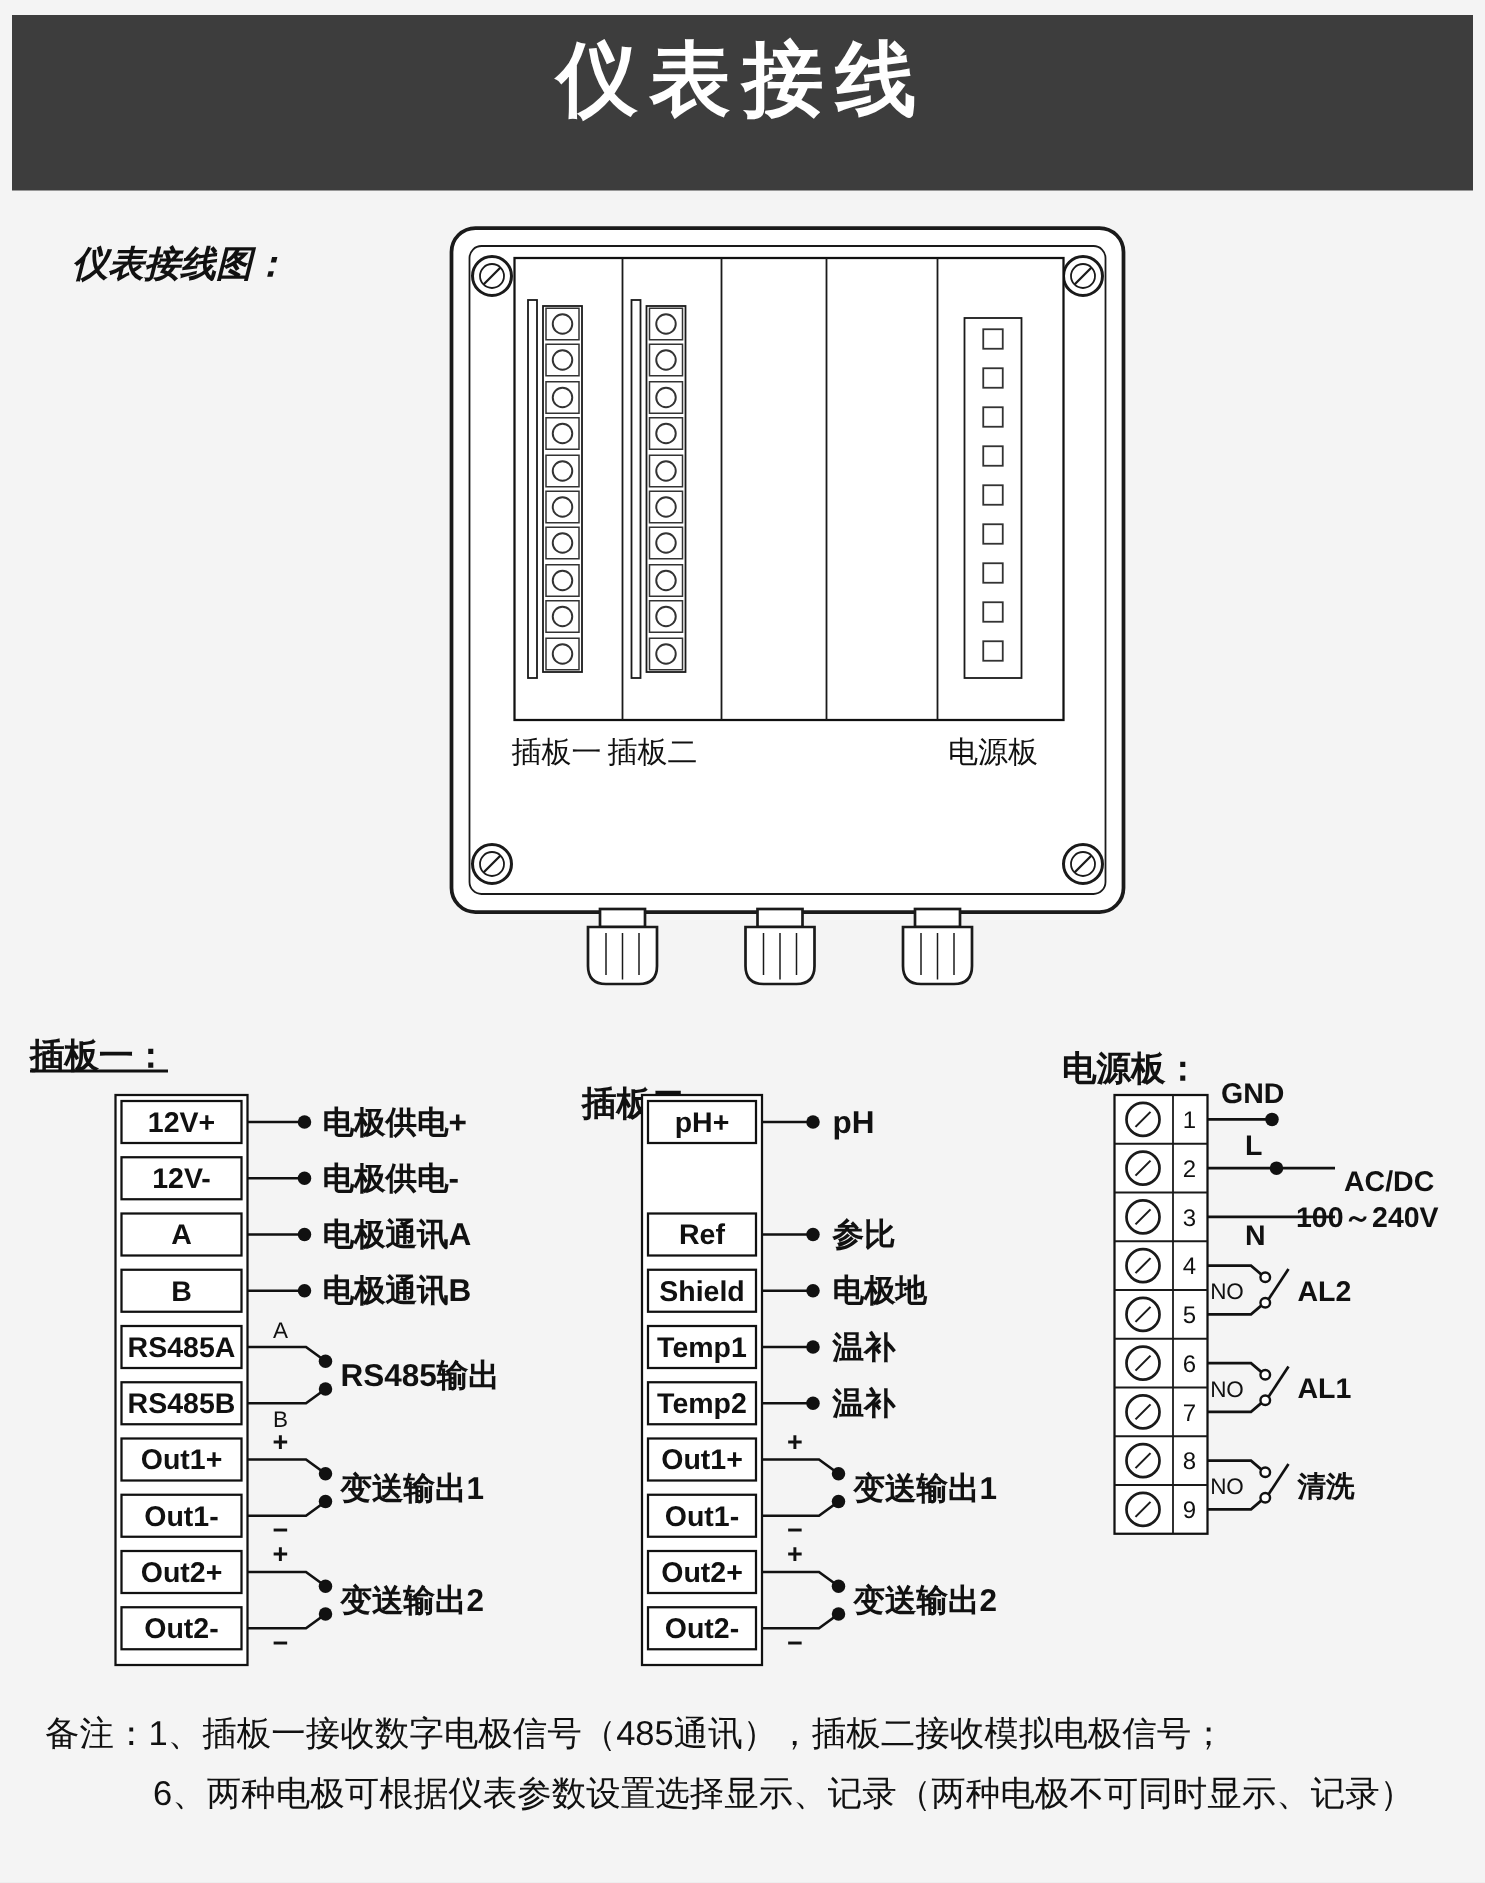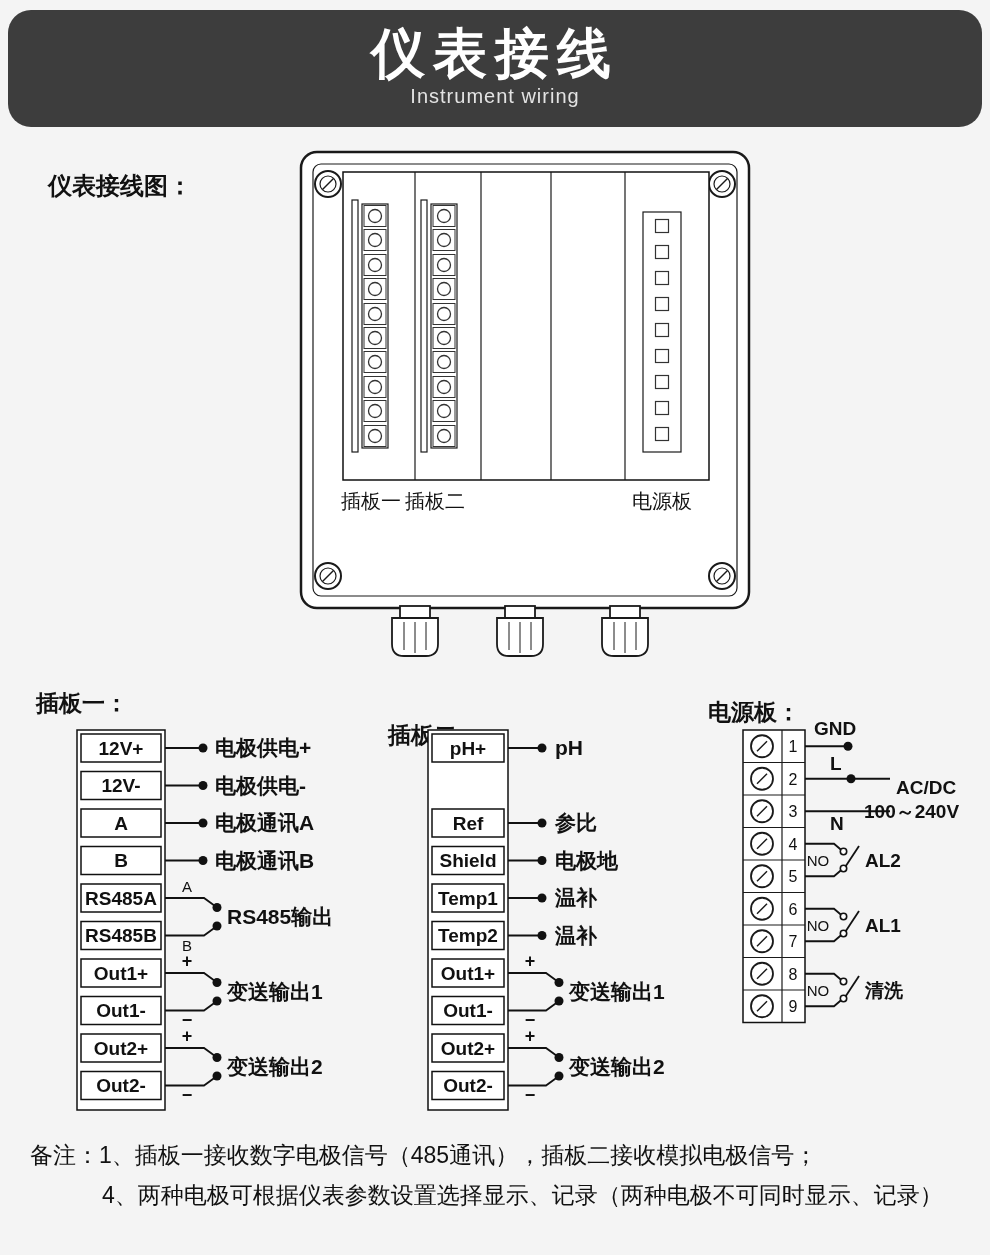--- a/index.html
+++ b/index.html
@@ -5,29 +5,29 @@
   html,body{margin:0;padding:0;background:#e9e9e9;}
   .page{
     position:relative;width:990px;height:1255px;margin:0 auto;
     background:#f4f4f4;
     font-family:"Liberation Sans","DejaVu Sans",sans-serif;
     color:#111;overflow:hidden;
   }
   .abs{position:absolute;}
   .header{
     left:8px;top:10px;width:974px;height:117px;
-    background:#3d3d3d;color:#fff;text-align:center;border-radius:23px;
+    background:#3d3d3d;color:#fff;text-align:center;
   }
   .header .title{
     margin-top:14px;font-size:54px;font-weight:700;letter-spacing:8px;line-height:1.1;
   }
   .header .subtitle{
     margin-top:2px;font-size:20px;font-weight:400;color:#e3e3e3;letter-spacing:1px;
   }
-  .caption{left:48px;top:170px;font-size:24px;font-weight:600;}
+  .caption{left:48px;top:160px;font-size:24px;font-weight:600;font-style:italic;}
   .col-heading{font-size:23px;font-weight:700;}
   .notes{left:30px;top:1135px;width:950px;font-size:23px;font-weight:400;line-height:40px;}
   .notes .indent{padding-left:72px;}
 
   
   svg{display:block;}
   .wire{stroke:#111;stroke-width:1.8;fill:none;}
   .thin{stroke:#1a1a1a;stroke-width:1.2;fill:none;}
   .outline{stroke:#1a1a1a;stroke-width:2.5;fill:#fff;}
   .box{fill:#fff;stroke:#111;stroke-width:1.5;}
@@ -42,21 +42,20 @@
   .t-num{font:500 16px "Liberation Sans","DejaVu Sans",sans-serif;text-anchor:middle;}
   .t-pw{font:700 19px "Liberation Sans","DejaVu Sans",sans-serif;text-anchor:start;}
 </style>
 </head>
 <body>
 
 <div class="page">
 
   <div class="abs header">
     <div class="title">仪表接线</div>
-    <div class="subtitle">Instrument wiring</div>
   </div>
 
   <div class="abs caption">仪表接线图：</div>
 
   <svg class="abs" style="left:295px;top:148px;" width="460" height="520" viewBox="0 0 460 520">
     <defs>
       <g id="screw">
         <circle r="13" fill="#fff" stroke="#1a1a1a" stroke-width="2"></circle>
         <circle r="8" fill="none" stroke="#1a1a1a" stroke-width="1.2"></circle>
         <line x1="-5.5" y1="5.5" x2="5.5" y2="-5.5" stroke="#1a1a1a" stroke-width="1.5"></line>
@@ -142,21 +141,21 @@
     <text class="t-board" x="140" y="360">插板二</text>
     <text class="t-board" x="367" y="360">电源板</text>
 
     <g>
       <use href="#gland" x="120" y="458"></use>
       <use href="#gland" x="225" y="458"></use>
       <use href="#gland" x="330" y="458"></use>
     </g>
   </svg>
 
-  <div class="abs col-heading" style="left:36px;top:688px;">插板一：</div>
+  <div class="abs col-heading" style="left:20px;top:688px;text-decoration:underline;">插板一：</div>
   <div class="abs col-heading" style="left:388px;top:720px;">插板二：</div>
   <div class="abs col-heading" style="left:708px;top:681px;margin-top:16px;">电源板：</div>
 
   <svg class="abs" style="left:73px;top:726px;" width="280" height="392" viewBox="0 0 280 392">
     <rect class="box" x="4" y="4" width="88" height="380"></rect>
 
     <g>
       <rect class="box" x="8" y="8" width="80" height="28"></rect>
         <text class="t-term" x="48" y="28.5">12V+</text>
       <rect class="box" x="8" y="45.5" width="80" height="28"></rect>
@@ -354,16 +353,16 @@
     <text class="t-sm" x="80" y="148">NO</text>
     <text class="t-pw" x="127" y="149">AL2</text>
     <text class="t-sm" x="80" y="213">NO</text>
     <text class="t-pw" x="127" y="214">AL1</text>
     <text class="t-sm" x="80" y="278">NO</text>
     <text class="t-pw" x="127" y="279">清洗</text>
   </svg>
 
   <div class="abs notes">
     <div class="note-line"><span>备注：</span><span>1、插板一接收数字电极信号（485通讯），插板二接收模拟电极信号；</span></div>
-    <div class="note-line indent">4、两种电极可根据仪表参数设置选择显示、记录（两种电极不可同时显示、记录）</div>
+    <div class="note-line indent">6、两种电极可根据仪表参数设置选择显示、记录（两种电极不可同时显示、记录）</div>
   </div>
 
 </div>
 
 </body></html>

